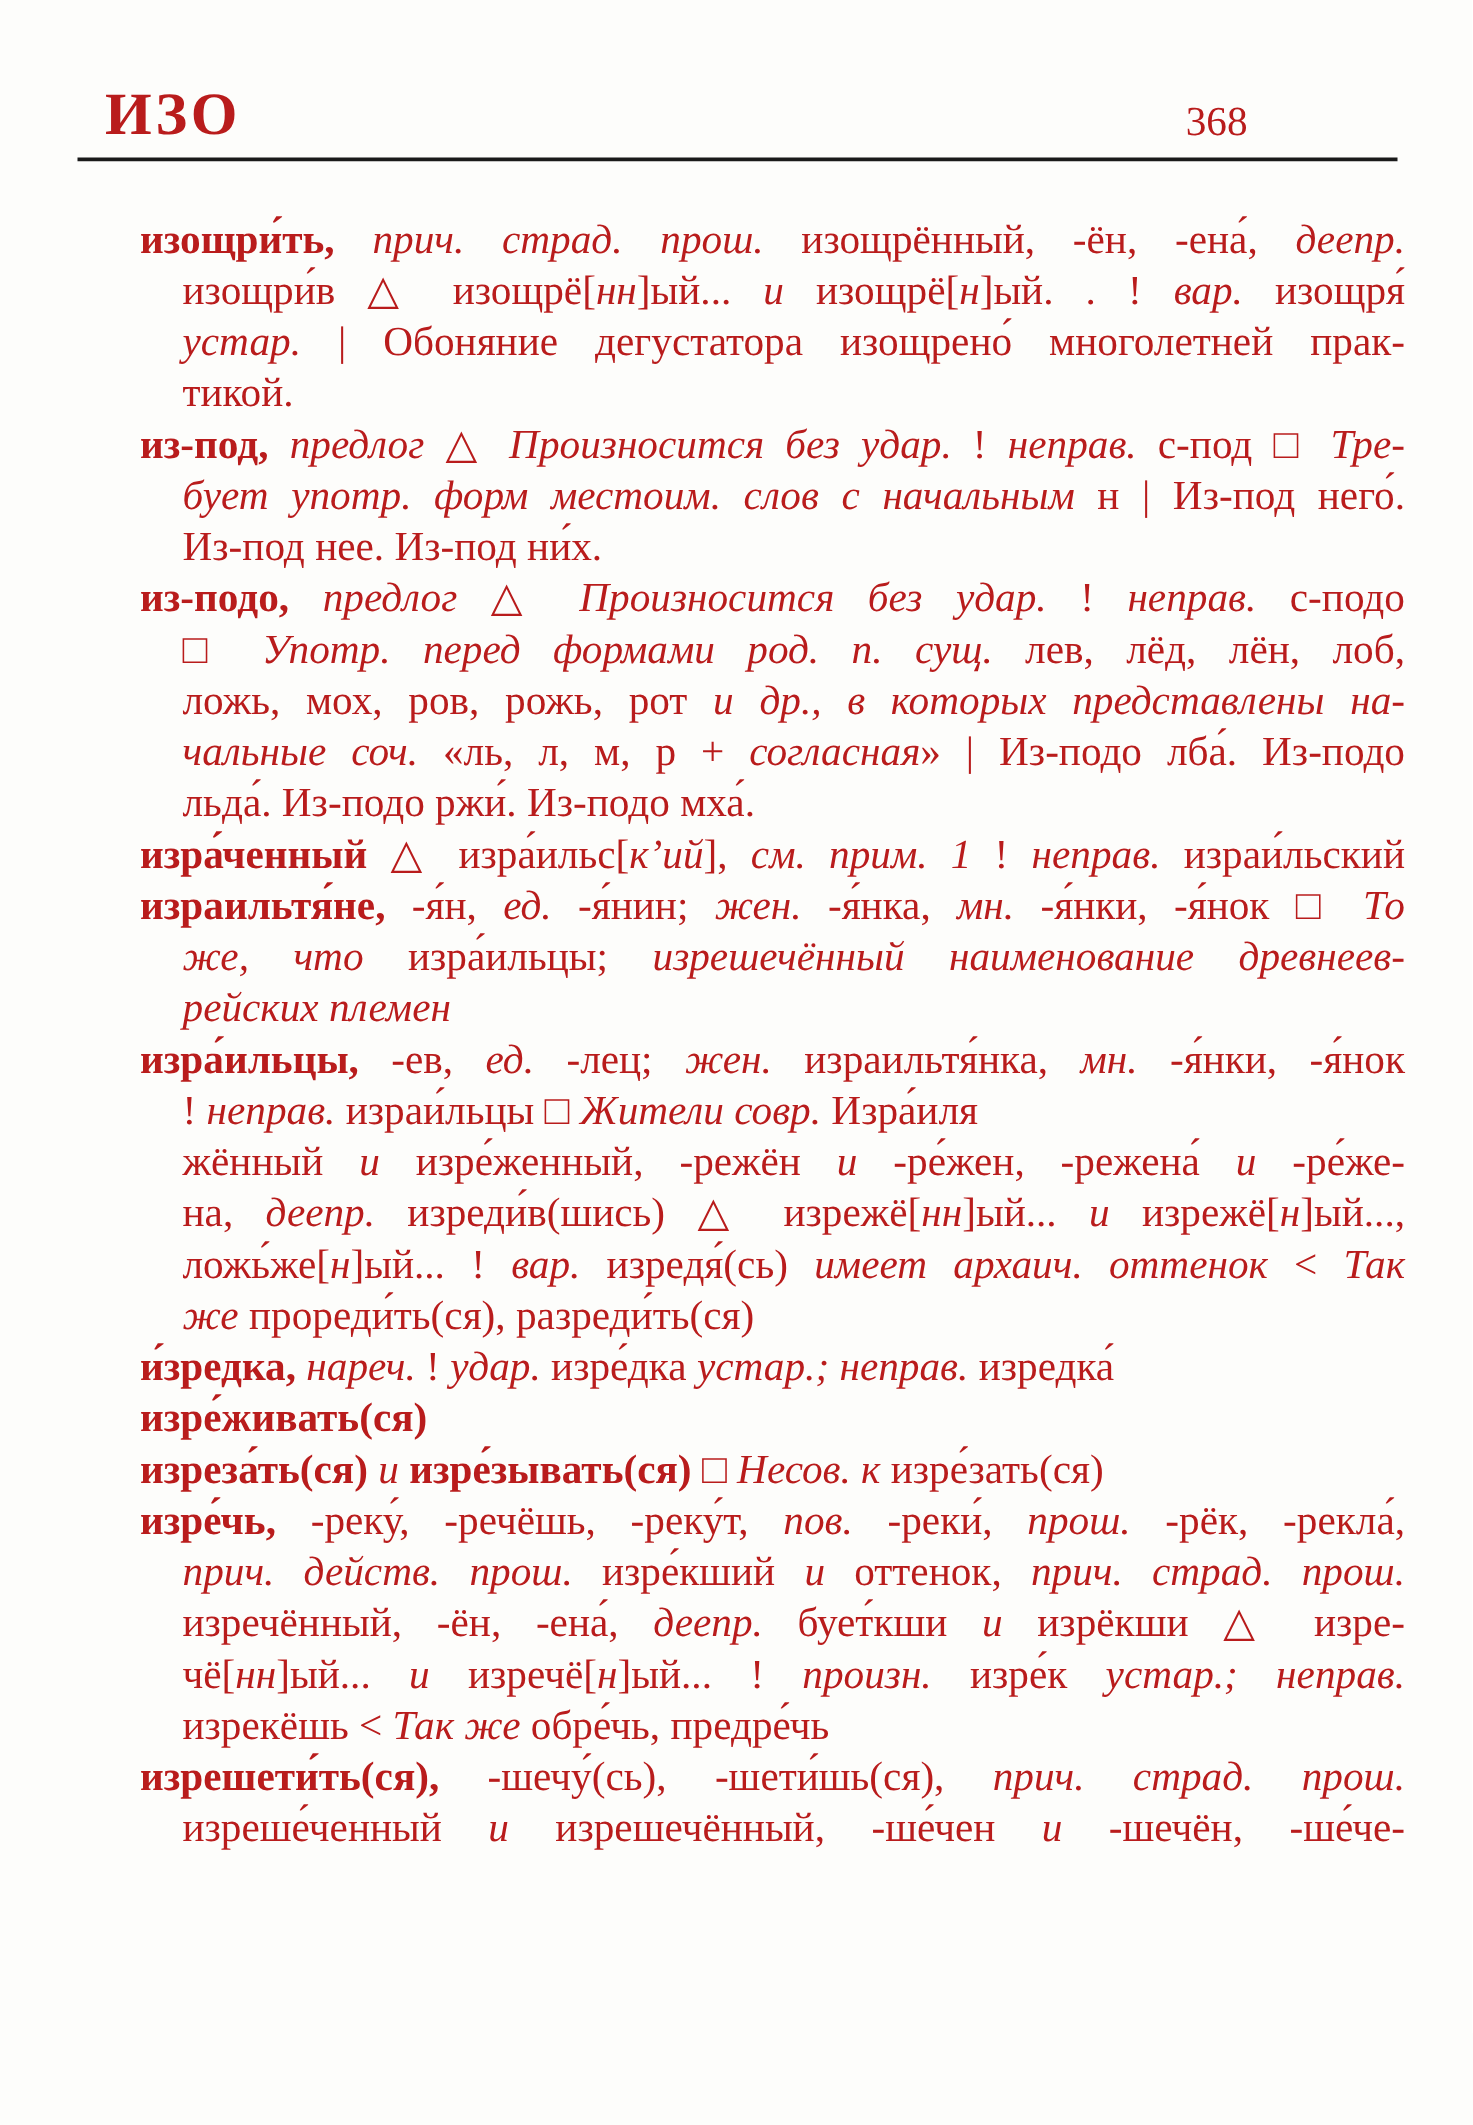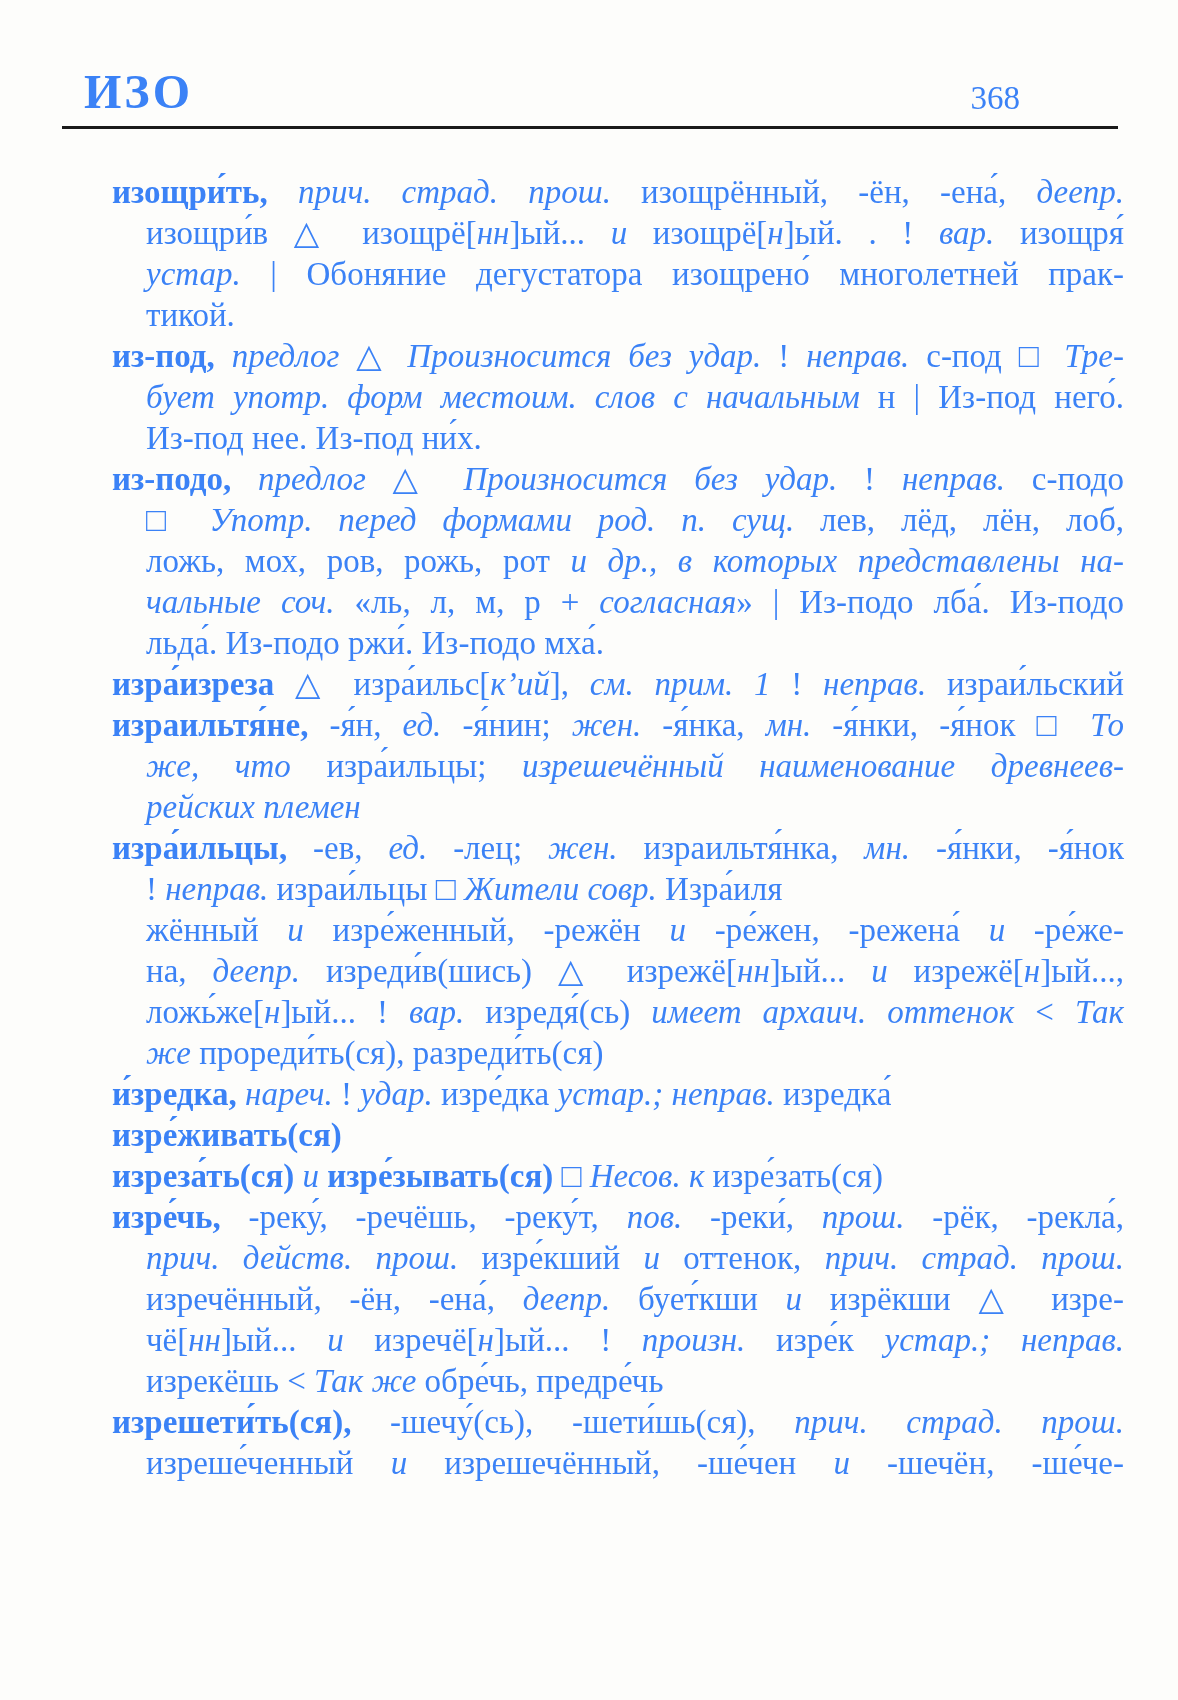--- a/index.html
+++ b/index.html
@@ -2,35 +2,35 @@
 <html lang="ru"><head>
 <meta charset="utf-8">
 <style>
   html, body { margin: 0; padding: 0; background: #ffffff; }
   .page {
     position: relative;
     width: 1178px;
     height: 1700px;
     background: #fdfdfb;
     font-family: "Liberation Serif", "DejaVu Serif", serif;
-    color: #3b82f6;
+    color: #b91c1c;
     overflow: hidden;
   }
   .header-word {
     position: absolute;
     left: 84px;
     top: 68px;
     font-size: 48px;
     font-weight: bold;
     letter-spacing: 3px;
     line-height: 1;
   }
   .page-number {
     position: absolute;
-    right: 158px;
+    right: 180px;
     top: 82px;
     font-size: 33px;
     line-height: 1;
   }
   .header-rule {
     position: absolute;
     left: 62px;
     top: 126px;
     width: 1056px;
     height: 3px;
@@ -77,21 +77,21 @@
         <div class="line cont"><span class="r">Из-под нее. Из-под ни́х.</span></div>
       </div>
       <div>
         <div class="line just"><span class="b">из-подо, </span><span class="i">предлог</span><span class="r"> △ </span><span class="i">Произносится без удар.</span><span class="r"> ! </span><span class="i">неправ.</span><span class="r"> с-подо</span></div>
         <div class="line cont just"><span class="r">□ </span><span class="i">Употр. перед формами род. п. сущ.</span><span class="r"> лев, лёд, лён, лоб,</span></div>
         <div class="line cont just"><span class="r">ложь, мох, ров, рожь, рот </span><span class="i">и др., в которых представлены на-</span></div>
         <div class="line cont just"><span class="i">чальные соч.</span><span class="r"> «ль, л, м, р + </span><span class="i">согласная</span><span class="r">» | Из-подо лба́. Из-подо</span></div>
         <div class="line cont"><span class="r">льда́. Из-подо ржи́. Из-подо мха́.</span></div>
       </div>
       <div>
-        <div class="line just"><span class="b">изра́изреза</span><span class="r"> △ изра́ильс[</span><span class="i">к’ий</span><span class="r">], </span><span class="i">см. прим. 1</span><span class="r"> ! </span><span class="i">неправ.</span><span class="r"> израи́льский</span></div>
+        <div class="line just"><span class="b">изра́ченный</span><span class="r"> △ изра́ильс[</span><span class="i">к’ий</span><span class="r">], </span><span class="i">см. прим. 1</span><span class="r"> ! </span><span class="i">неправ.</span><span class="r"> израи́льский</span></div>
       </div>
       <div>
         <div class="line just"><span class="b">израильтя́не, </span><span class="r">-я́н, </span><span class="i">ед.</span><span class="r"> -я́нин; </span><span class="i">жен.</span><span class="r"> -я́нка, </span><span class="i">мн.</span><span class="r"> -я́нки, -я́нок □ </span><span class="i">То</span></div>
         <div class="line cont just"><span class="i">же, что</span><span class="r"> изра́ильцы; </span><span class="i">изрешечённый наименование древнеев-</span></div>
         <div class="line cont"><span class="i">рейских племен</span></div>
       </div>
       <div>
         <div class="line just"><span class="b">изра́ильцы, </span><span class="r">-ев, </span><span class="i">ед.</span><span class="r"> -лец; </span><span class="i">жен.</span><span class="r"> израильтя́нка, </span><span class="i">мн.</span><span class="r"> -я́нки, -я́нок</span></div>
         <div class="line cont"><span class="r">! </span><span class="i">неправ.</span><span class="r"> израи́льцы □ </span><span class="i">Жители совр.</span><span class="r"> Изра́иля</span></div>
       </div>

